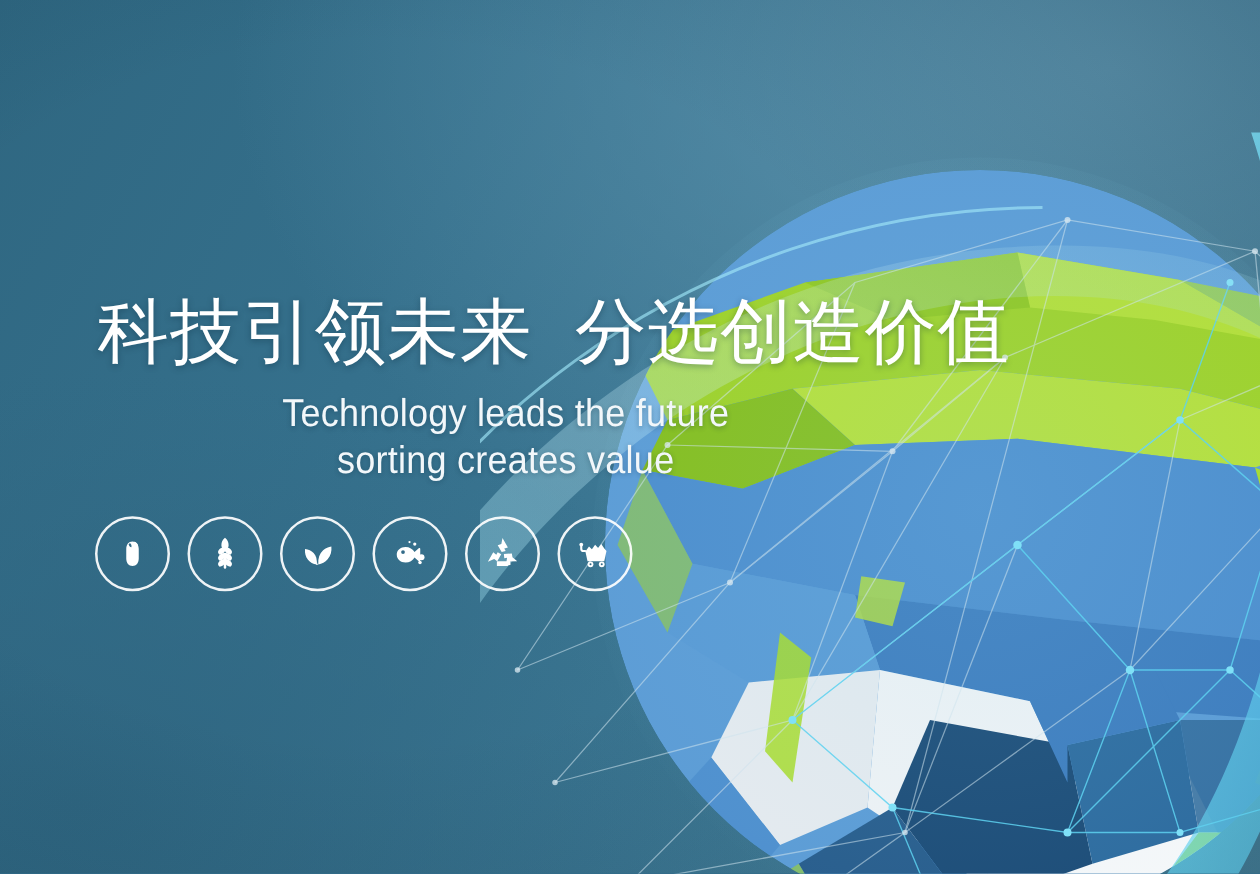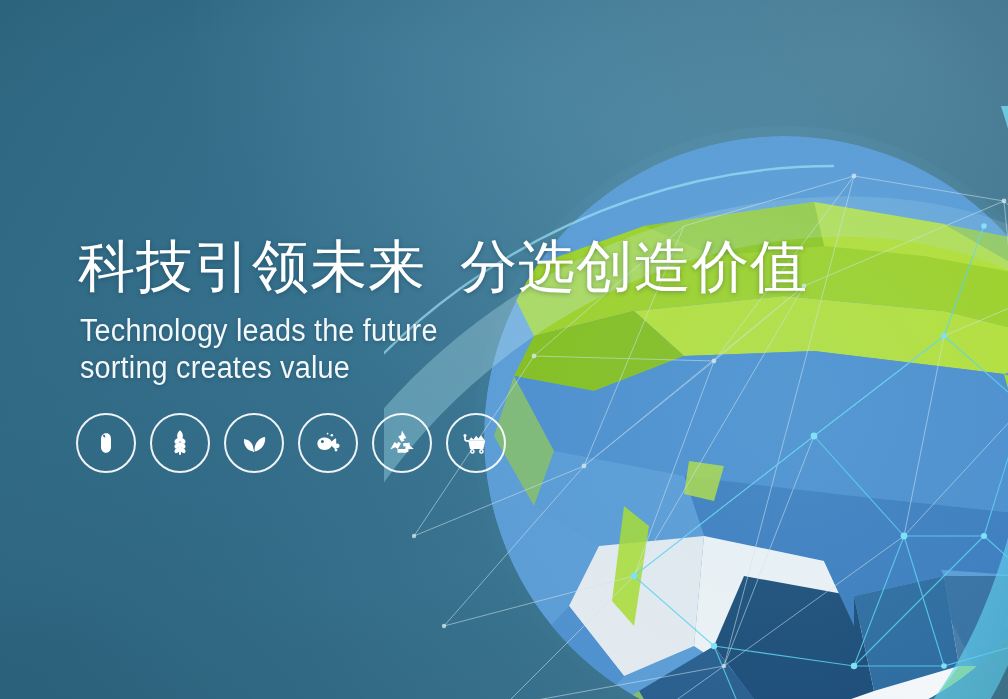--- a/index.html
+++ b/index.html
@@ -35,20 +35,21 @@
     width:660px; height:660px;
     pointer-events:none;
   }
   .globe-wrap svg{display:block;width:100%;height:100%;}
 
   
   .copy{
     position:absolute;
     left:78px; top:236px;
     width:700px;
+    text-align:center;
   }
   .headline{
     margin:0;
     font-size:57px;
     line-height:1.08;
     font-weight:400;
     letter-spacing:1px;
     color:#ffffff;
     white-space:nowrap;
     text-shadow:0 1px 5px rgba(10,40,58,.35);

